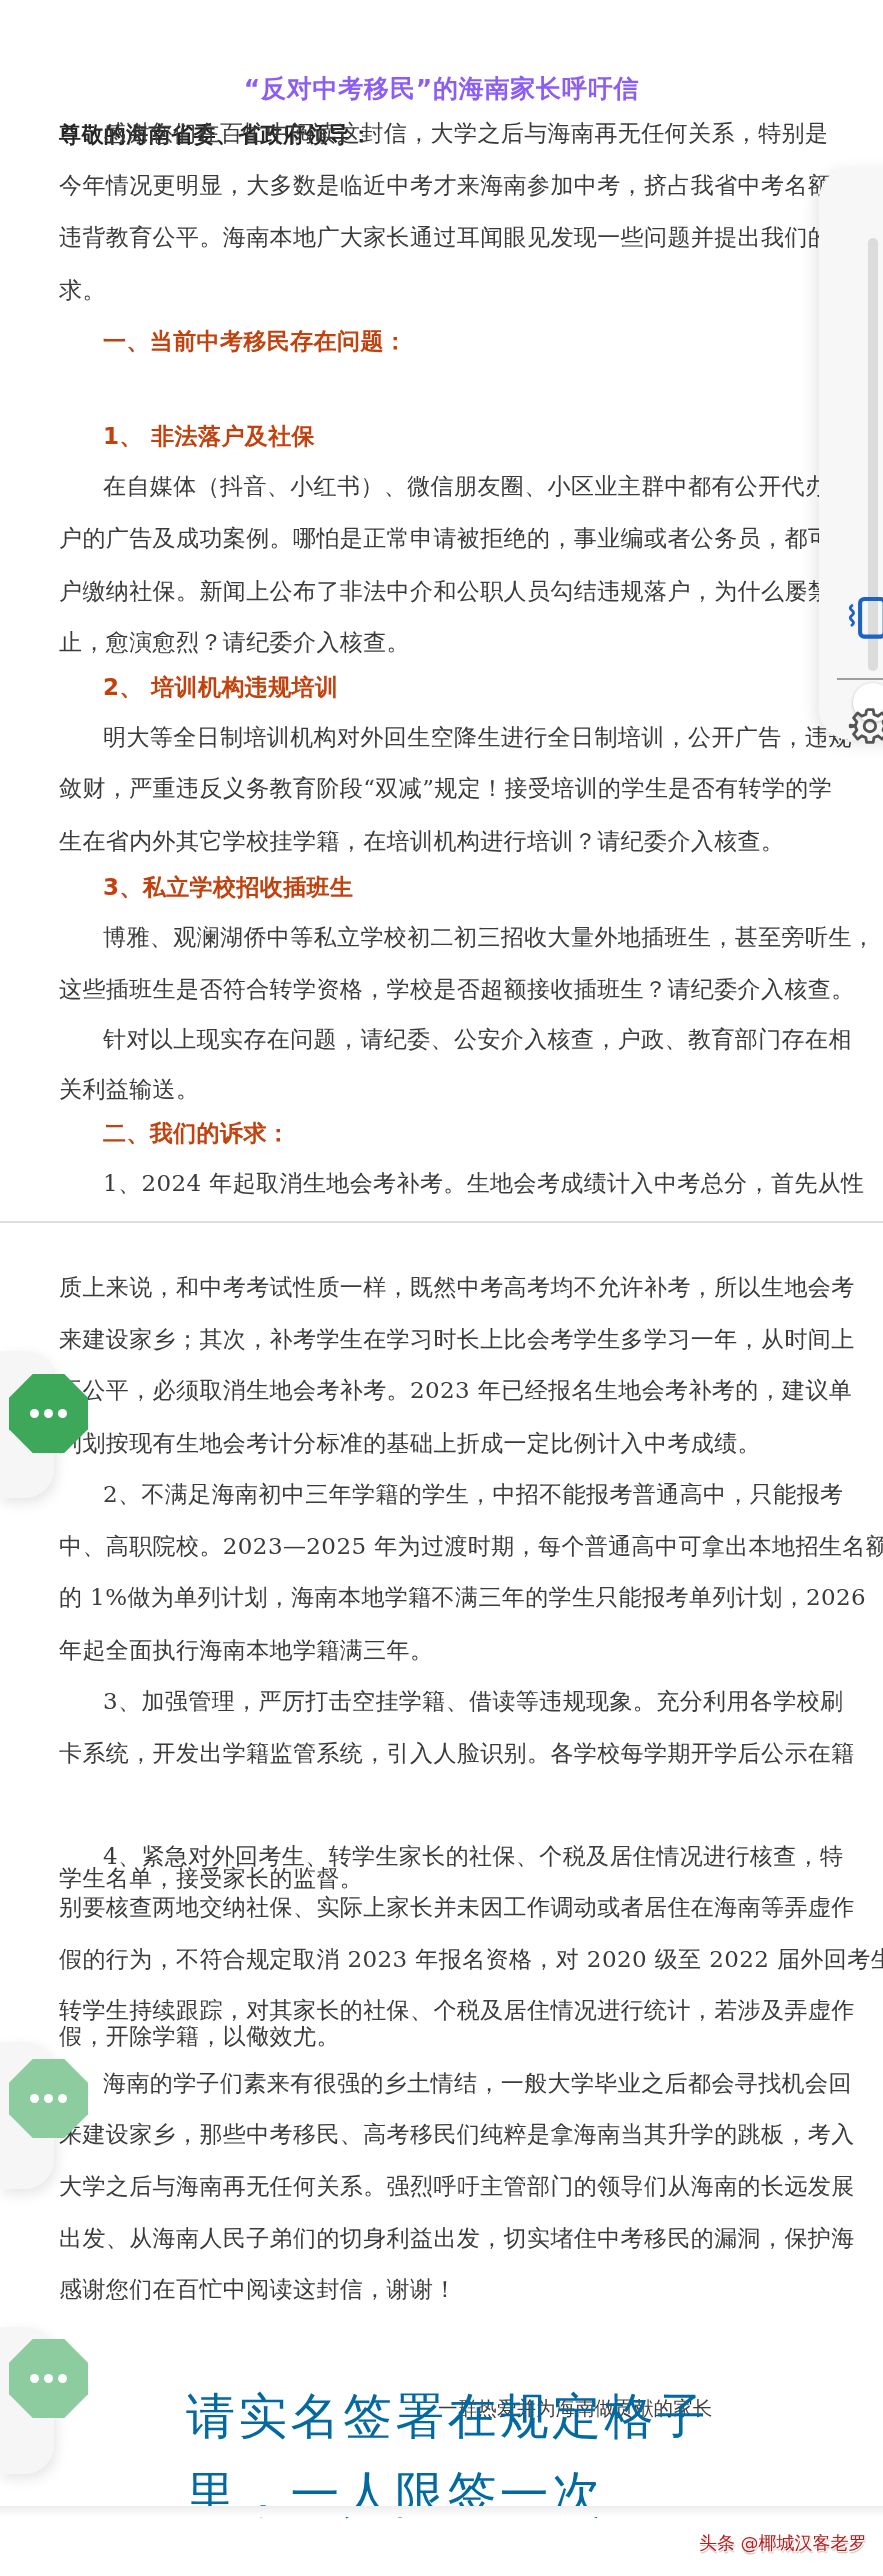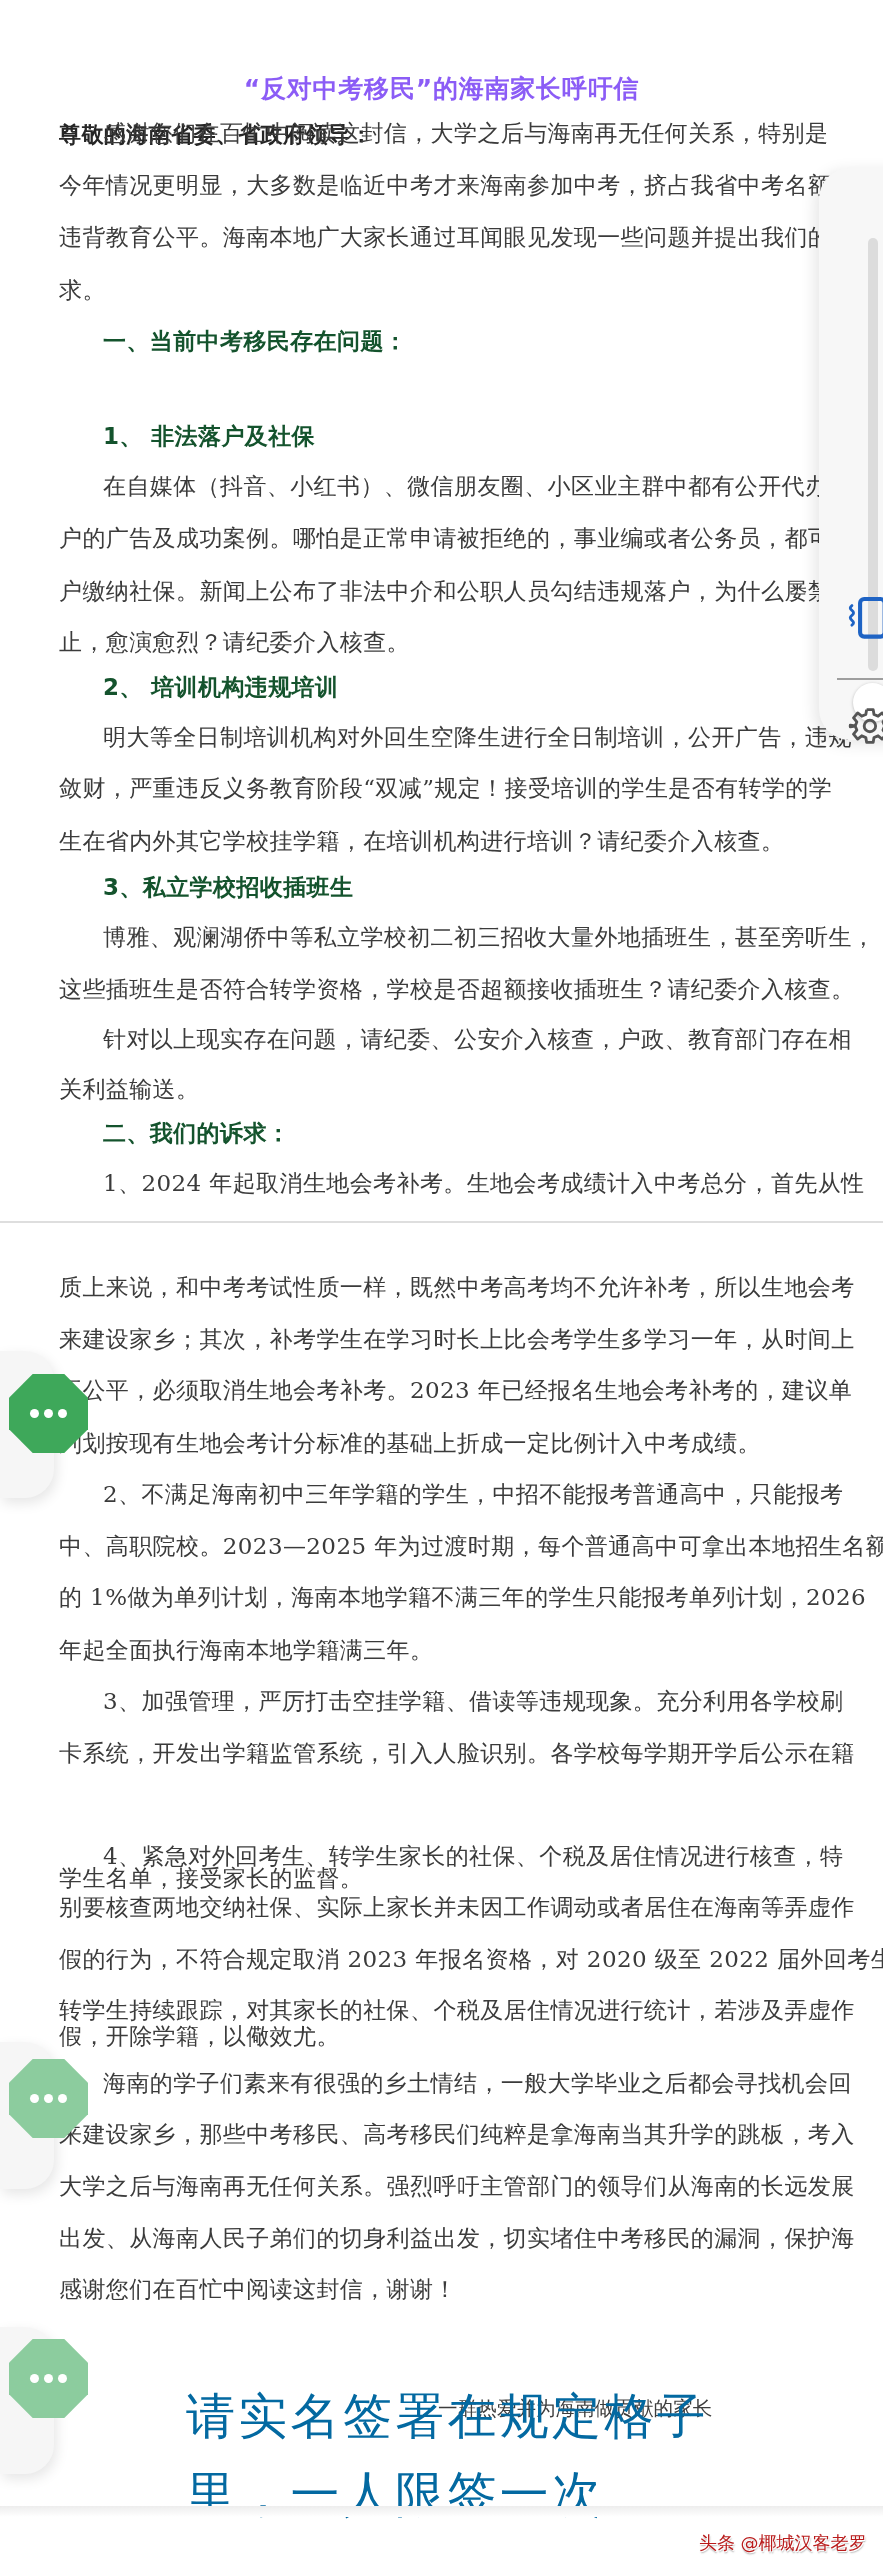--- a/index.html
+++ b/index.html
@@ -14,21 +14,21 @@
     position: absolute; white-space: nowrap;
     font-size: 23px; line-height: 28px; color: #3b3b3b;
     letter-spacing: 0.4px;
   }
   .title {
     position: absolute; top: 72px; left: 0; width: 883px; text-align: center;
     font-family: "DejaVu Sans", "Liberation Sans", sans-serif;
     font-size: 25px; font-weight: bold; color: #8b5cf6; letter-spacing: 0.8px;
   }
   .salutation { font-family: "DejaVu Sans", sans-serif; font-weight: bold; color: #262626; font-size: 22px; }
-  .heading { font-family: "DejaVu Sans", sans-serif; font-weight: bold; color: #14532d; font-size: 23px; }
+  .heading { font-family: "DejaVu Sans", sans-serif; font-weight: bold; color: #c2410c; font-size: 23px; }
   .page-break {
     position: absolute; left: 0; top: 1221px; width: 883px; height: 1.6px; background: #dedede;
   }
   .signature {
     position: absolute; top: 2354px; left: 438px; font-size: 19.6px; color: #3d3d3d; white-space: nowrap; margin-top: 41px;
   }
   .red-note {
     position: absolute; left: 186px; font-family: "DejaVu Sans", "Liberation Sans", sans-serif;
     font-size: 49px; line-height: 62px; color: #0369a1; letter-spacing: 3.3px; white-space: nowrap;
   }

